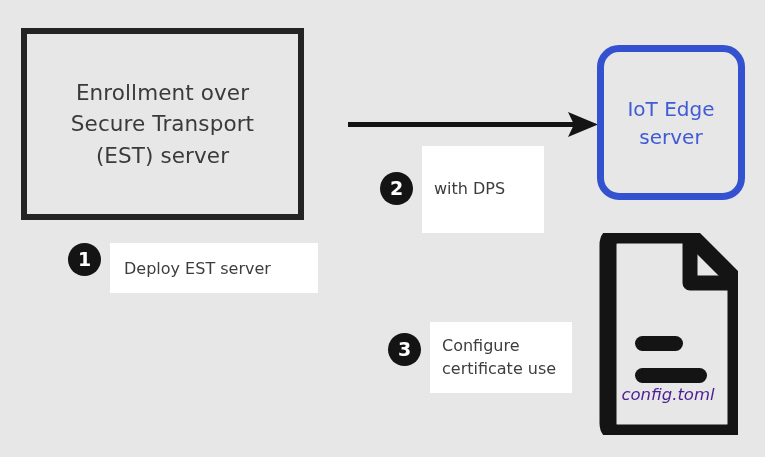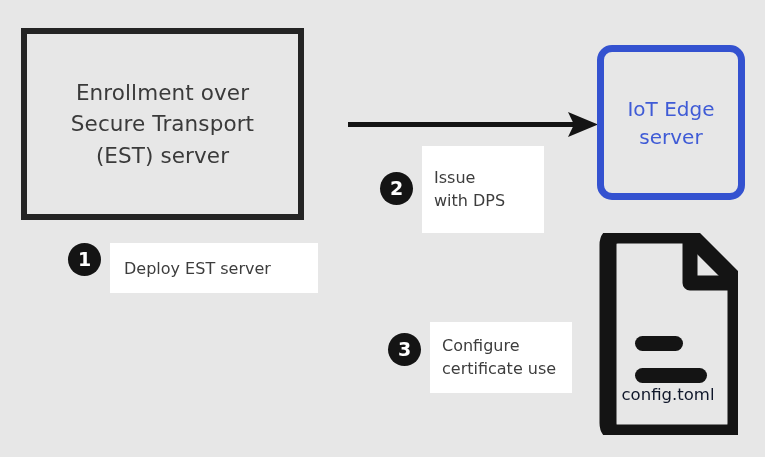--- a/index.html
+++ b/index.html
@@ -45,21 +45,21 @@
 
   
   .edge-box {
     position: absolute;
     left: 597px;
     top: 45px;
     width: 148px;
     height: 155px;
     box-sizing: border-box;
     border: 7px solid #3452d0;
-    border-radius: 15px;
+    border-radius: 22px;
     background: #e7e7e7;
     display: flex;
     align-items: center;
     justify-content: center;
   }
   .edge-box-label {
     font-size: 20px;
     line-height: 1.4;
     color: #3f5bd6;
     text-align: center;
@@ -135,21 +135,22 @@
     width: 140px;
     height: 202px;
   }
   .doc-filename {
     position: absolute;
     left: 598px;
     top: 385px;
     width: 140px;
     text-align: center;
     font-size: 16.5px;
-    color: #0f172a;
+    color: #4c1d95;
+    font-style: italic;
   }
 </style>
 </head>
 <body>
 
 <div id="diagram">
 
   <div class="est-box">
     <div class="est-box-label">
       <span>Enrollment over Secure</span>
@@ -170,21 +171,20 @@
   </div>
 
   <div class="step-circle step1-circle">1</div>
   <div class="callout step1-box">
     <span>Deploy EST server</span>
   </div>
 
   <div class="step-circle step2-circle">2</div>
   <div class="callout step2-box">
     <div>
-      <span>Issue</span>
       <span>with DPS</span>
     </div>
   </div>
 
   <div class="step-circle step3-circle">3</div>
   <div class="callout step3-box">
     <div>
       <span>Configure</span>
       <span>certificate use</span>
     </div>

